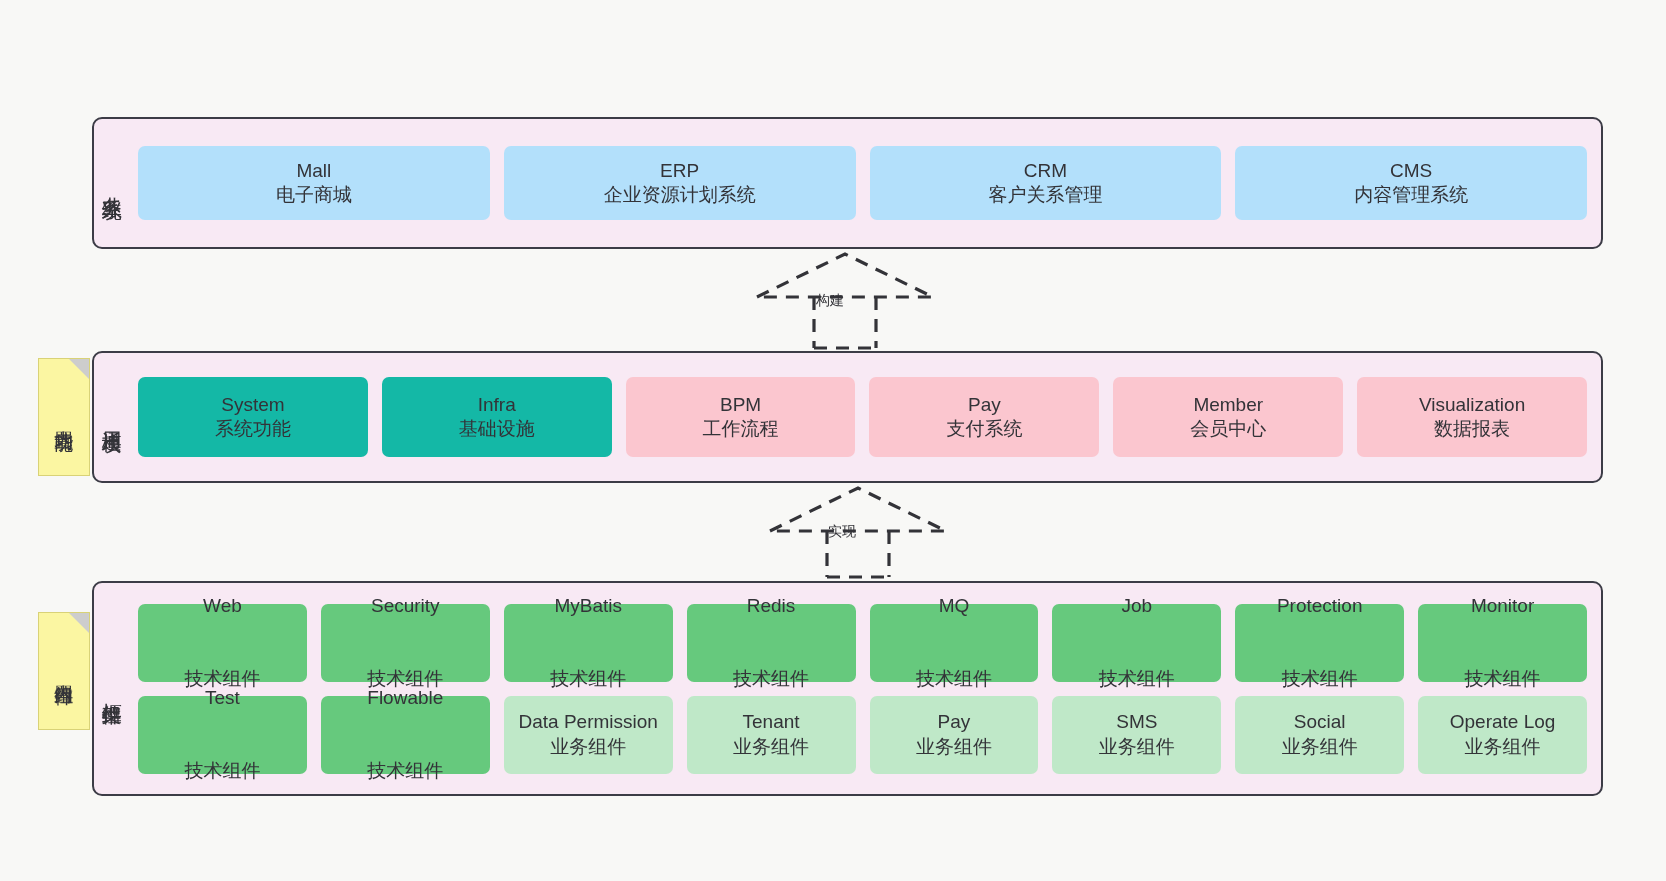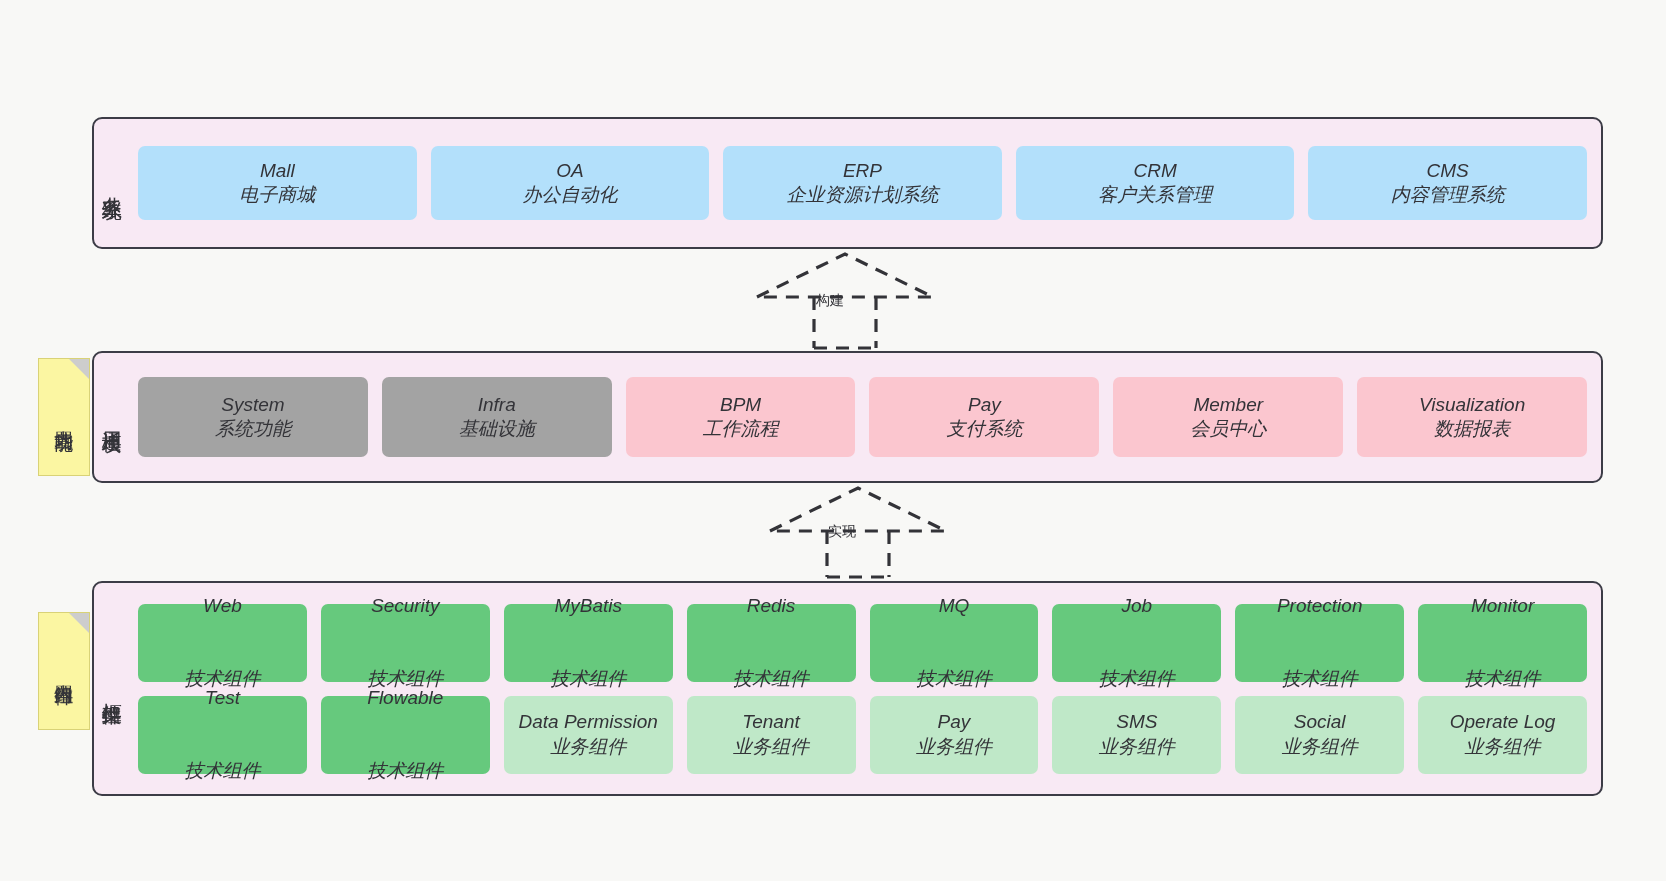--- a/index.html
+++ b/index.html
@@ -74,25 +74,25 @@
     flex-direction: column;
     align-items: center;
     justify-content: center;
     text-align: center;
     font-size: 19px;
     line-height: 1.28;
     color: #333338;
     padding: 6px 4px;
     min-width: 0;
   }
-  .box .ln { display: block; white-space: nowrap; font-style: italic; }
+  .box .ln { display: block; white-space: nowrap; }
   .box .ln.wrapable { white-space: normal; }
 
   .box-blue  { background: #b3e0fb; }
-  .box-red   { background: #a3a3a3; text-align: center; }
+  .box-red   { background: #14b8a6; text-align: center; }
   .box-pink  { background: #fbc6cf; }
   .box-green { background: #66c97d; gap: 48px; }
   .box-lgreen{ background: #bfe8c8; }
 
   
   #layer-business { left: 92px;  top: 117px; width: 1511px; height: 132px; }
   #layer-common   { left: 92px;  top: 351px; width: 1511px; height: 132px; }
   #layer-frame    { left: 92px;  top: 581px; width: 1511px; height: 215px; }
 
   #layer-business .box { height: 74px; }
@@ -154,24 +154,20 @@
 
   <div class="layer" id="layer-business">
     <div class="layer-title">业务系统</div>
     <div class="layer-body">
       <div class="row">
         <div class="box box-blue">
           <span class="ln">Mall</span>
           <span class="ln">电子商城</span>
         </div>
         <div class="box box-blue">
-          <span class="ln">OA</span>
-          <span class="ln">办公自动化</span>
-        </div>
-        <div class="box box-blue">
           <span class="ln">ERP</span>
           <span class="ln">企业资源计划系统</span>
         </div>
         <div class="box box-blue">
           <span class="ln">CRM</span>
           <span class="ln">客户关系管理</span>
         </div>
         <div class="box box-blue">
           <span class="ln">CMS</span>
           <span class="ln">内容管理系统</span>

